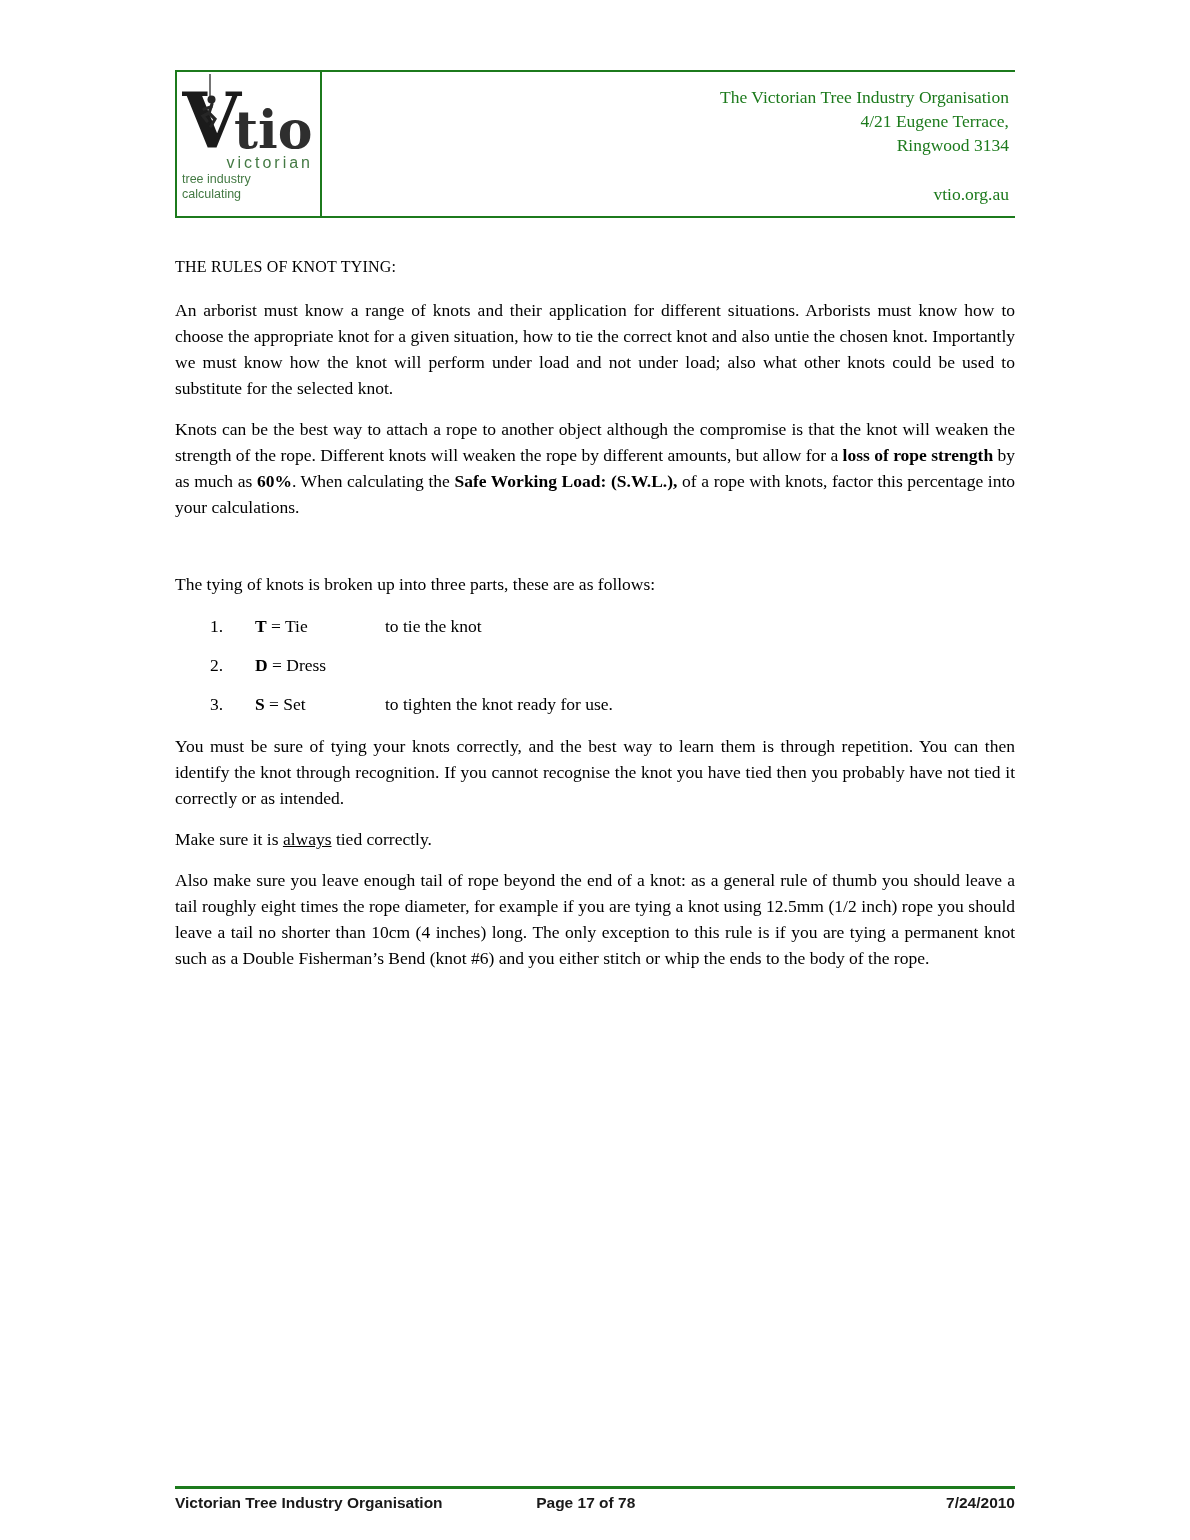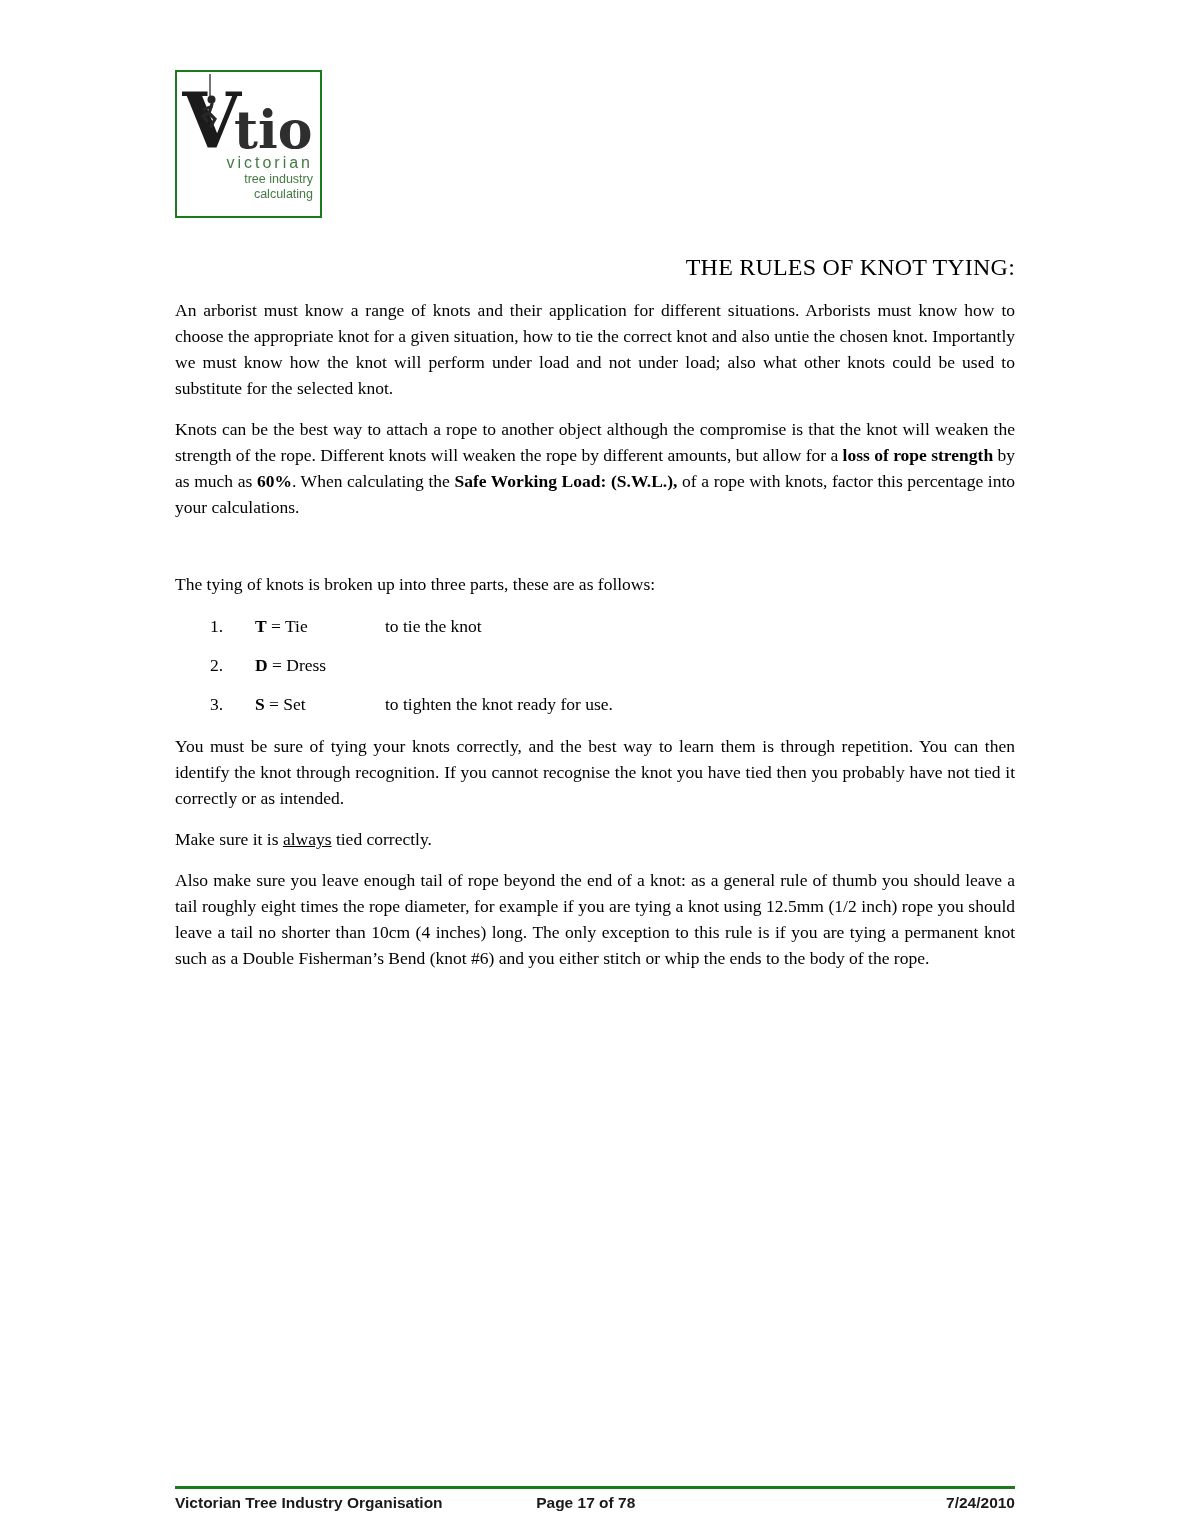--- a/index.html
+++ b/index.html
@@ -30,43 +30,41 @@
   .logo-victorian {
     font-family:"Liberation Sans", sans-serif;
     color:var(--logo_green);
     font-size:16px; letter-spacing:3px;
     text-align:right; margin-top:-4px;
   }
   .logo-sub {
     font-family:"Liberation Sans", sans-serif;
     color:var(--logo_green);
     font-size:12.5px; line-height:15px;
-    text-align:right;
   }
   .header-right {
     flex:1; height:148px;
     border-top:2px solid var(--green);
     border-bottom:2px solid var(--green);
     color:var(--green);
     text-align:right;
     padding:13px 6px 0 0;
     font-size:17.5px; line-height:24px;
   }
   .website { margin-top:25px; }
 
   
   .content {
     position:absolute; top:254px; left:175px; width:840px;
     font-size:17.5px; line-height:26px;
   }
   .doc-title {
-    font-size:24px; font-weight:normal;
+    font-size:16px; font-weight:normal;
     letter-spacing:0.2px;
     margin-bottom:17px;
-    text-align:right;
   }
   .para { text-align:justify; margin-bottom:15px; }
   .intro { margin-top:51px; margin-bottom:16px; }
   .steps { margin:0 0 16px 35px; }
   .step {
     display:grid;
     grid-template-columns:45px 130px auto;
     margin-bottom:13px;
   }
   .step .b { font-weight:bold; }
@@ -102,20 +100,26 @@
             <path d="M27 39 L33 45 L29 52"></path>
             <path d="M29 33 L22 35"></path>
           </g>
         </g>
         <text class="logo-tio" x="52" y="74" font-size="52">tio</text>
       </svg>
       <div class="logo-victorian">victorian</div>
       <div class="logo-sub">tree industry</div>
       <div class="logo-sub">calculating</div>
     </div>
+    <div class="header-right">
+      <div>The Victorian Tree Industry Organisation</div>
+      <div>4/21 Eugene Terrace,</div>
+      <div>Ringwood 3134</div>
+      <div class="website">vtio.org.au</div>
+    </div>
   </div>
 
   <div class="content">
     <div class="doc-title">THE RULES OF KNOT TYING:</div>
 
     <p class="para">An arborist must know a range of knots and their application for different situations. Arborists must know how to choose the appropriate knot for a given situation, how to tie the correct knot and also untie the chosen knot. Importantly we must know how the knot will perform under load and not under load; also what other knots could be used to substitute for the selected knot.</p>
 
     <p class="para"><span>Knots can be the best way to attach a rope to another object although the compromise is that the knot will weaken the strength of the rope. Different knots will weaken the rope by different amounts, but allow for a </span><span style="font-weight: bold;">loss of rope strength</span><span> by as much as </span><span style="font-weight: bold;">60%</span><span>. When calculating the </span><span style="font-weight: bold;">Safe Working Load: (S.W.L.),</span><span> of a rope with knots, factor this percentage into your calculations.</span></p>
 
     <p class="intro">The tying of knots is broken up into three parts, these are as follows:</p>

